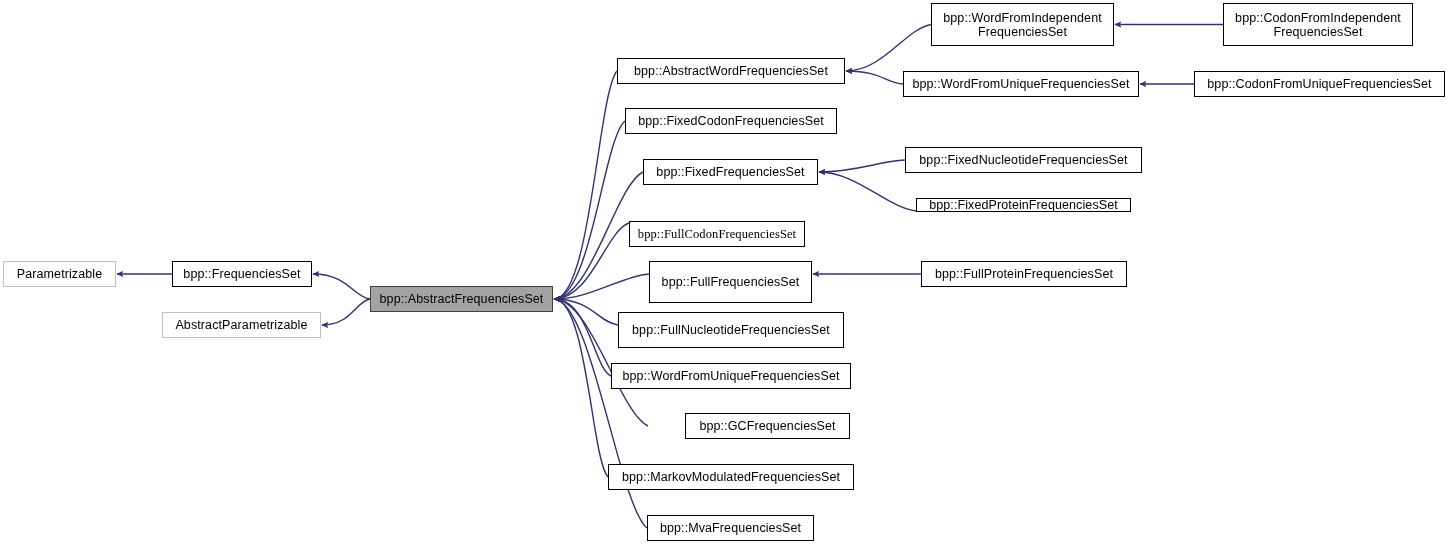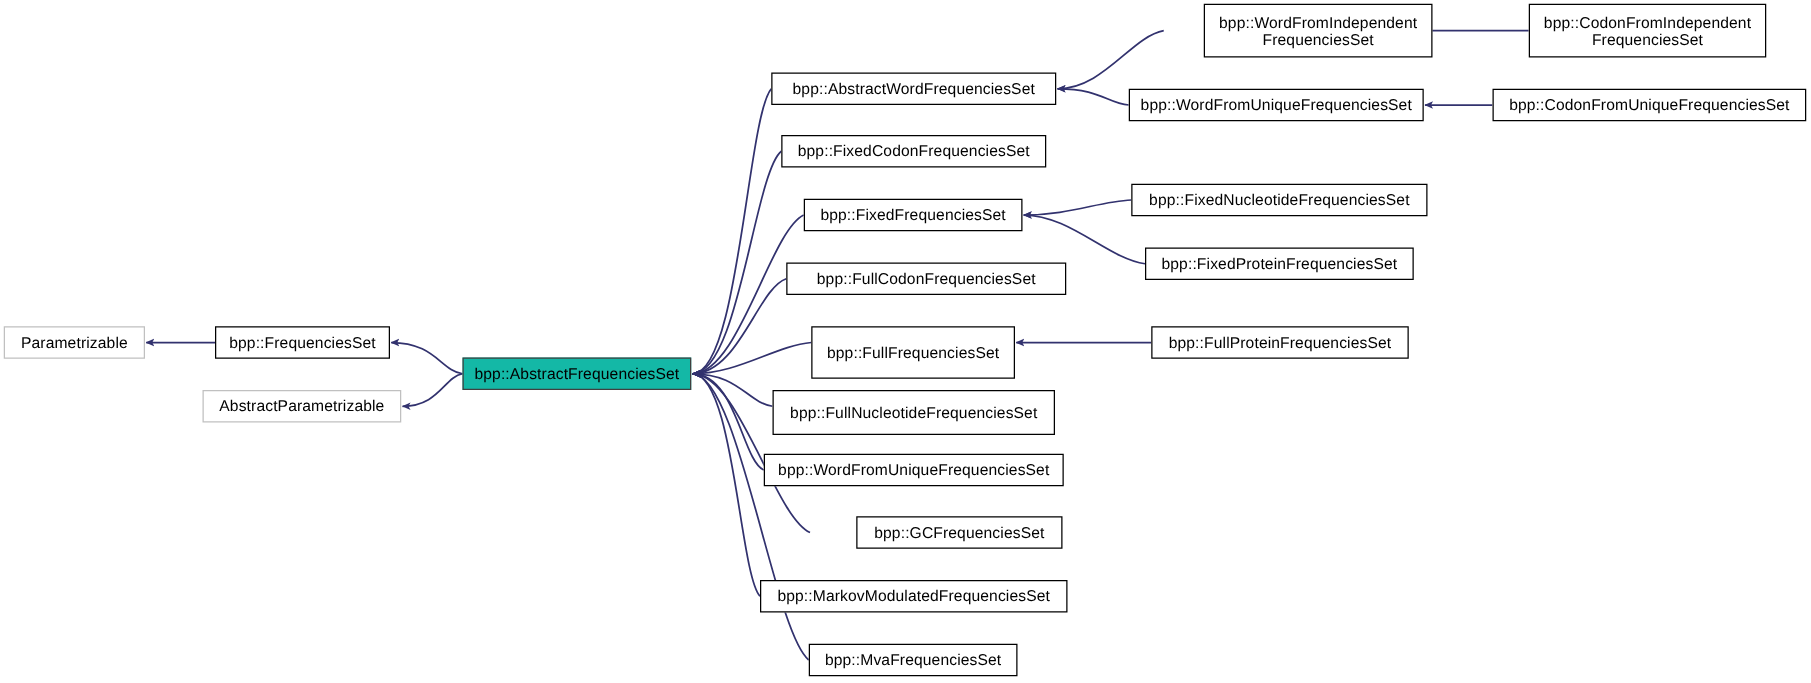--- a/index.html
+++ b/index.html
@@ -36,21 +36,21 @@
     font-size: 12.5px;
     line-height: 14px;
     letter-spacing: 0.1px;
     white-space: pre-line;
     z-index: 5;
   }
   .node.muted {
     border: 1px solid #c0c0c0;
   }
   .node.highlight {
-    background: #14b8a6;
+    background: #a3a3a3;
     border: 1px solid #404040;
   }
   .node-label {
     display: block;
     padding: 0 6px;
   }
 </style>
 </head>
 <body>
 
@@ -83,30 +83,30 @@
       <path d="M 1194 84 L 1140 84" fill="none" stroke="#32326e" stroke-width="1.4" marker-end="url(#arrow-head)"></path>
     </svg>
   <div id="node-layer">
       <div class="node muted" style="left: 3px; top: 261px; width: 113px; height: 26px;"><span class="node-label">Parametrizable</span></div>
       <div class="node muted" style="left: 162px; top: 312px; width: 159px; height: 26px;"><span class="node-label">AbstractParametrizable</span></div>
       <div class="node" style="left: 172px; top: 261px; width: 140px; height: 26px;"><span class="node-label">bpp::FrequenciesSet</span></div>
       <div class="node highlight" style="left: 370px; top: 286px; width: 183px; height: 26px;"><span class="node-label">bpp::AbstractFrequenciesSet</span></div>
       <div class="node" style="left: 617px; top: 58px; width: 228px; height: 26px;"><span class="node-label">bpp::AbstractWordFrequenciesSet</span></div>
       <div class="node" style="left: 625px; top: 108px; width: 212px; height: 26px;"><span class="node-label">bpp::FixedCodonFrequenciesSet</span></div>
       <div class="node" style="left: 643px; top: 159px; width: 175px; height: 26px;"><span class="node-label">bpp::FixedFrequenciesSet</span></div>
-      <div class="node" style="left: 629px; top: 210px; width: 224px; height: 26px;"><span class="node-label">bpp::FullCodonFrequenciesSet</span></div>
+      <div class="node" style="left: 629px; top: 221px; width: 176px; height: 26px; font-family: Liberation Serif, serif;"><span class="node-label">bpp::FullCodonFrequenciesSet</span></div>
       <div class="node" style="left: 649px; top: 261px; width: 163px; height: 42px;"><span class="node-label">bpp::FullFrequenciesSet</span></div>
       <div class="node" style="left: 618px; top: 312px; width: 226px; height: 36px;"><span class="node-label">bpp::FullNucleotideFrequenciesSet</span></div>
       <div class="node" style="left: 611px; top: 363px; width: 240px; height: 26px;"><span class="node-label">bpp::WordFromUniqueFrequenciesSet</span></div>
       <div class="node" style="left: 648px; top: 413px; width: 165px; height: 26px; margin-left: 37px;"><span class="node-label">bpp::GCFrequenciesSet</span></div>
       <div class="node" style="left: 608px; top: 464px; width: 246px; height: 26px;"><span class="node-label">bpp::MarkovModulatedFrequenciesSet</span></div>
       <div class="node" style="left: 647px; top: 515px; width: 167px; height: 26px;"><span class="node-label">bpp::MvaFrequenciesSet</span></div>
-      <div class="node" style="left: 931px; top: 3px; width: 183px; height: 43px; margin-left: 32px;"><span class="node-label">bpp::WordFromIndependent
+      <div class="node" style="left: 931px; top: 3px; width: 183px; height: 43px;"><span class="node-label">bpp::WordFromIndependent
 FrequenciesSet</span></div>
       <div class="node" style="left: 903px; top: 71px; width: 236px; height: 26px; align-items: center;"><span class="node-label">bpp::WordFromUniqueFrequenciesSet</span></div>
       <div class="node" style="left: 905px; top: 147px; width: 237px; height: 26px;"><span class="node-label">bpp::FixedNucleotideFrequenciesSet</span></div>
-      <div class="node" style="left: 916px; top: 198px; width: 215px; height: 26px;"><span class="node-label">bpp::FixedProteinFrequenciesSet</span></div>
+      <div class="node" style="left: 916px; top: 198px; width: 215px; height: 14px;"><span class="node-label">bpp::FixedProteinFrequenciesSet</span></div>
       <div class="node" style="left: 921px; top: 261px; width: 206px; height: 26px;"><span class="node-label">bpp::FullProteinFrequenciesSet</span></div>
       <div class="node" style="left: 1223px; top: 3px; width: 190px; height: 43px;"><span class="node-label">bpp::CodonFromIndependent
 FrequenciesSet</span></div>
       <div class="node" style="left: 1194px; top: 71px; width: 251px; height: 26px;"><span class="node-label">bpp::CodonFromUniqueFrequenciesSet</span></div>
     </div>
 </div>
 
 </body></html>

